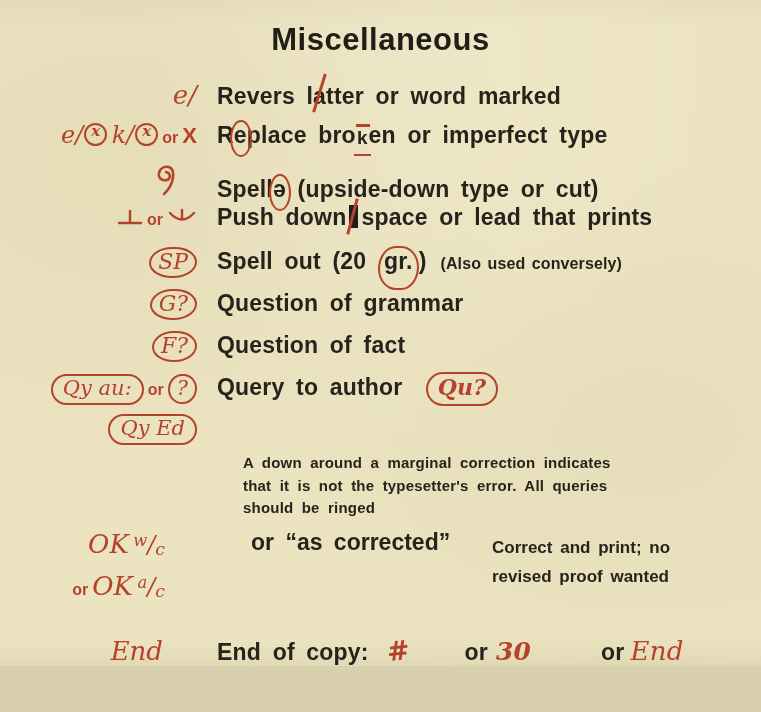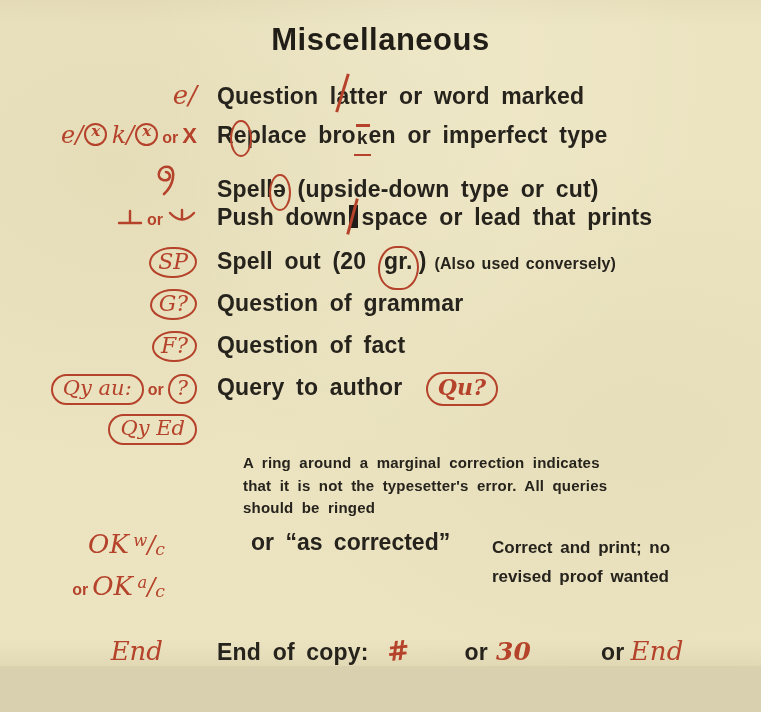--- a/index.html
+++ b/index.html
@@ -49,21 +49,21 @@
   .slashed{position:relative;display:inline-block;}
   .slash-mark{position:absolute;left:5px;top:-10px;width:2.6px;height:40px;background:var(--red);transform:rotate(17deg);}
   .letter-ring{position:relative;display:inline-block;}
   .letter-ring::after{content:"";position:absolute;left:-4px;right:-5px;top:-2px;bottom:-8px;
       border:2.3px solid var(--red);border-radius:50%;}
   .k-broken{position:relative;display:inline-block;font-size:.82em;transform:translateY(1px);margin:0 1px;}
   .bar-over{position:absolute;left:-1px;right:-2px;top:-3px;height:2.5px;background:var(--red);}
   .bar-under{position:absolute;left:-3px;right:-3px;bottom:-7px;height:2.5px;background:var(--red);}
   .pd-block{display:inline-block;width:9px;height:23px;background:#211e19;margin:0 3px;vertical-align:-3px;position:relative;}
   .pd-block .slash-mark{left:2px;top:-7px;height:37px;transform:rotate(15deg);}
-  .mini{font-size:16px;font-weight:700;letter-spacing:.1px;word-spacing:2px;margin-left:8px;}
+  .mini{font-size:16px;font-weight:700;letter-spacing:.1px;word-spacing:2px;margin-left:14px;}
   .note-block{position:absolute;left:243px;top:452px;width:360px;font-size:15px;font-weight:700;
       line-height:1.5;letter-spacing:.2px;word-spacing:4px;white-space:nowrap;}
   
   .ok-sym-line{line-height:33px;}
   .frac-sup{font-size:.68em;vertical-align:.45em;}
   .frac-sub{font-size:.72em;vertical-align:-.1em;}
   .ok-main{position:absolute;left:215px;top:526px;font-size:23px;font-weight:700;word-spacing:5px;white-space:nowrap;line-height:33px;}
   .ok-main .indent{padding-left:36px;}
   .ok-side{position:absolute;left:492px;top:533px;font-size:17px;font-weight:700;word-spacing:3px;line-height:29px;white-space:nowrap;}
   svg.mark{overflow:visible;}
@@ -76,21 +76,21 @@
 </style>
 </head>
 <body>
 
 <div class="page">
 
   <h1 class="title">Miscellaneous</h1>
 
   <div class="row" style="top:80px">
     <div class="sym"><span class="script s26">e/</span></div>
-    <div class="def"><span>Question l</span><span class="slashed"><span>a</span><i class="slash-mark"></i></span><span>tter or word marked</span></div>
+    <div class="def"><span>Revers l</span><span class="slashed"><span>a</span><i class="slash-mark"></i></span><span>tter or word marked</span></div>
   </div>
 
   <div class="row" style="top:121px">
     <div class="sym"><span class="script s24">e/</span><span class="cx"><span>x</span></span>&nbsp;<span class="script s24">k/</span><span class="cx"><span>x</span></span><span class="or-red">or</span><span class="red-x">X</span></div>
     <div class="def"><span>R</span><span class="letter-ring"><span>e</span></span><span>place bro</span><span class="k-broken"><span>k</span><i class="bar-over"></i><i class="bar-under"></i></span><span>en or imperfect type</span></div>
   </div>
 
   <div class="row" style="top:163px">
     <div class="sym" style="padding-right:28px">
       <svg class="mark" width="24" height="34" viewBox="0 0 24 34">
@@ -129,21 +129,21 @@
   <div class="row" style="top:372px">
     <div class="sym"><span class="ring pill"><span class="inner s24">Qy au:</span></span><span class="or-red">or</span><span class="ring oval"><span class="inner s24">?</span></span></div>
     <div class="def"><span>Query to author</span>&nbsp;&nbsp;<span class="ring pill"><span class="inner s26">Qu?</span></span></div>
   </div>
 
   <div class="row" style="top:414px">
     <div class="sym"><span class="ring pill"><span class="inner s24">Qy Ed</span></span></div>
   </div>
 
   <div class="note-block">
-    <div>A ring around a marginal correction indicates</div>
+    <div>A down around a marginal correction indicates</div>
     <div>that it is not the typesetter's error. All queries</div>
     <div>should be ringed</div>
   </div>
 
   <div class="row" style="top:524px">
     <div class="sym" style="padding-right:40px">
       <div class="ok-sym-line"><span class="script s26">OK</span>&nbsp;<span class="script s24"><span class="frac-sup">w</span><span>/</span><span class="frac-sub">c</span></span></div>
       <div class="ok-sym-line"><span class="or-red">or</span><span class="script s26">OK</span>&nbsp;<span class="script s24"><span class="frac-sup">a</span><span>/</span><span class="frac-sub">c</span></span></div>
     </div>
   </div>

